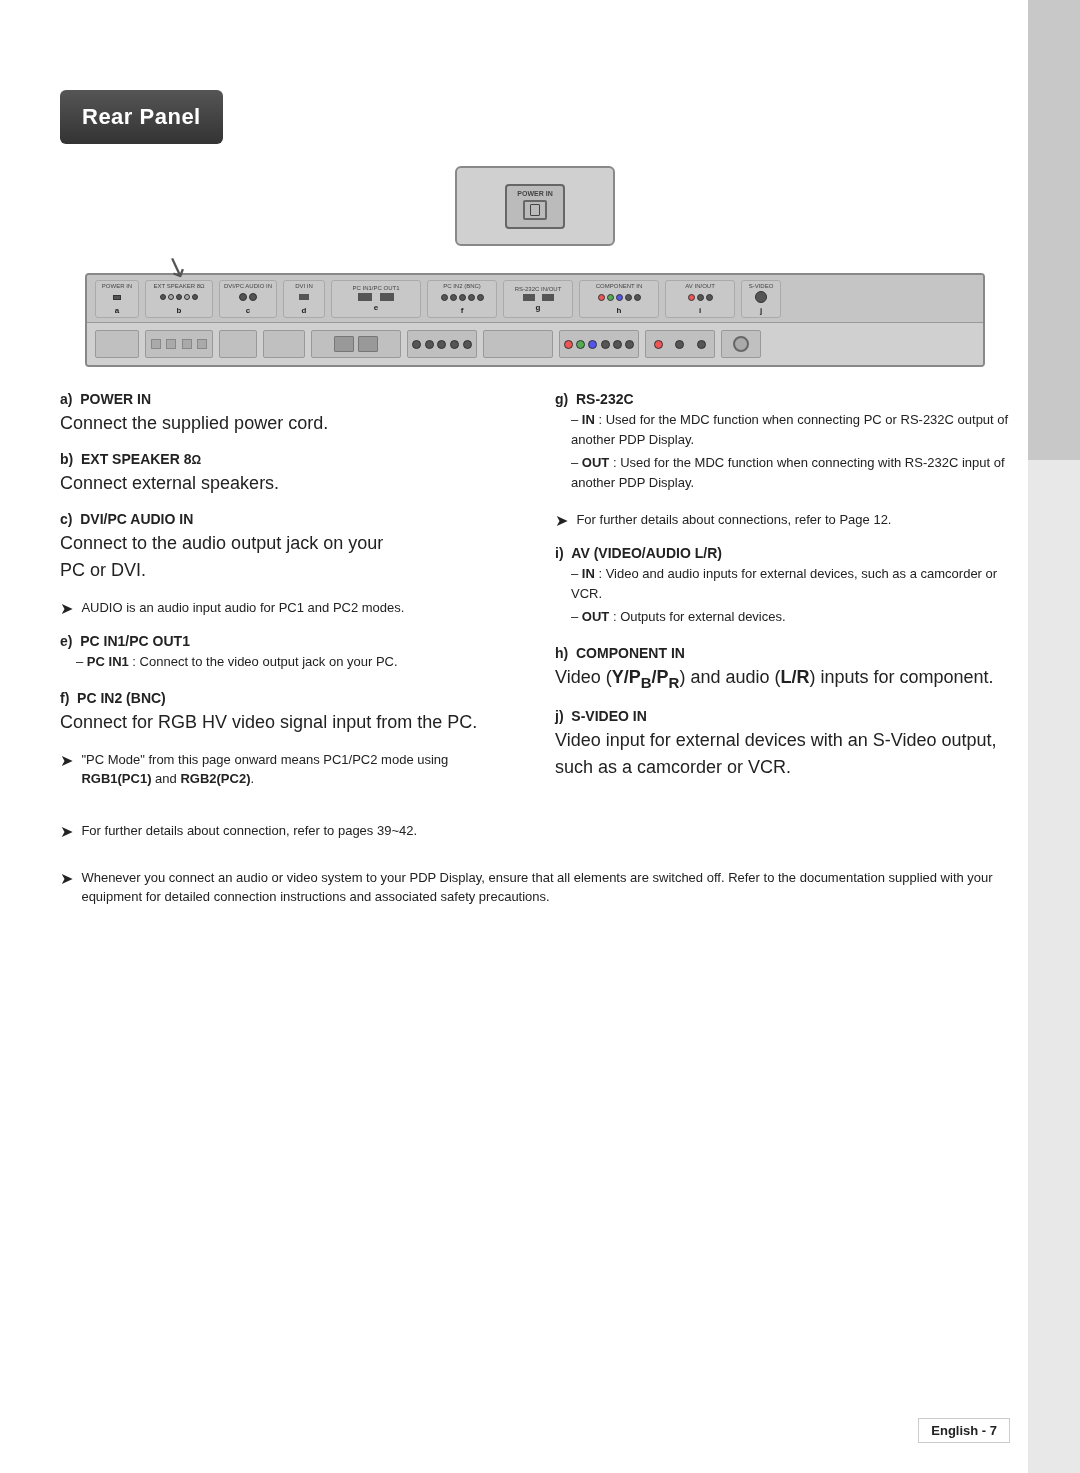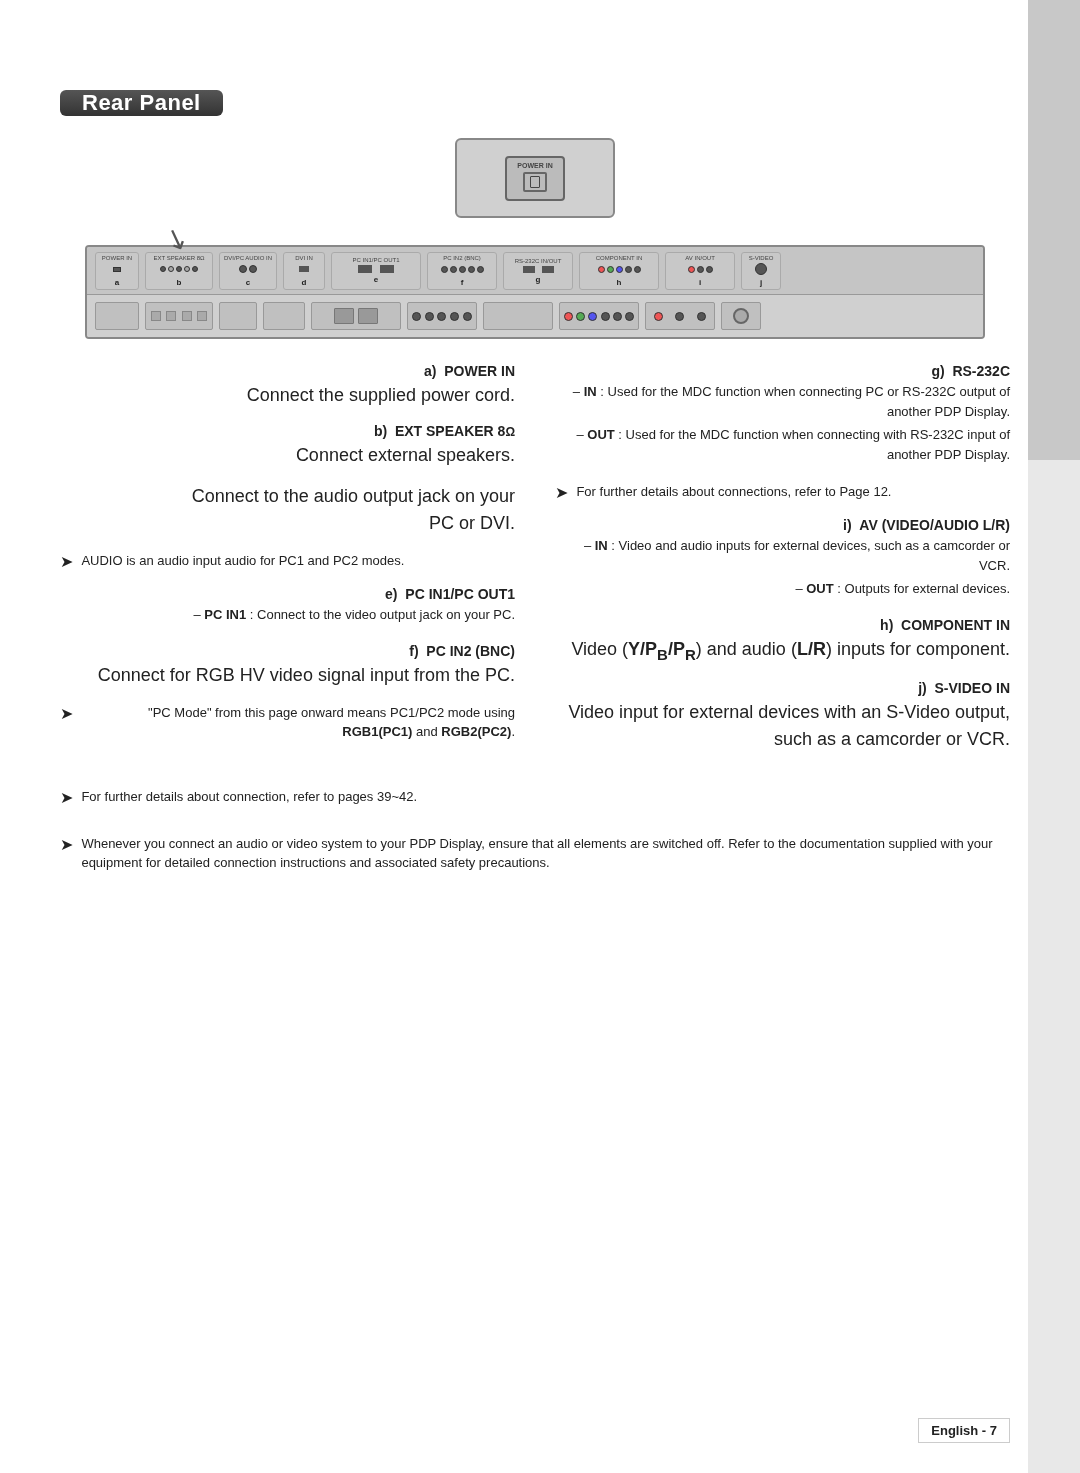--- a/index.html
+++ b/index.html
@@ -49,21 +49,21 @@
       margin-right: 70px;
       padding-top: 30px;
       position: relative;
       z-index: 2;
     }
 
     
     .section-title-banner {
       background: linear-gradient(to bottom, #555, #333);
       border-radius: 6px;
-      padding: 0 22px;
+      padding: 14px 22px;
       display: inline-block;
       margin-bottom: 22px;
       margin-top: 60px;
     }
 
     .section-title-banner h1 {
       color: #fff;
       font-size: 22px;
       font-weight: bold;
       letter-spacing: 0.5px;
@@ -180,21 +180,20 @@
       font-weight: bold;
       color: #222;
     }
 
     
     .main-content {
       display: grid;
       grid-template-columns: 1fr 1fr;
       gap: 0 40px;
       margin-top: 10px;
-      text-align: right;
     }
 
     .left-col, .right-col {
       display: flex;
       flex-direction: column;
       gap: 0;
     }
 
     .item-block {
       margin-bottom: 14px;
@@ -465,20 +464,23 @@
         </div>
 
         <div class="item-block">
           <div class="item-header">
             <span class="letter">b)</span>&nbsp;&nbsp;<span class="label-name">EXT SPEAKER 8<span class="omega">Ω</span></span>
           </div>
           <div class="item-desc">Connect external speakers.</div>
         </div>
 
         <div class="item-block">
+          <div class="item-header">
+            <span class="letter">c)</span>&nbsp;&nbsp;<span class="label-name">DVI/PC AUDIO IN</span>
+          </div>
           <div class="item-desc">Connect to the audio output jack on your<br>PC or DVI.</div>
         </div>
 
         <div class="arrow-note">
           <span class="arrow-sym">➤</span>
           <span class="note-text">AUDIO is an audio input audio for PC1 and PC2 modes.</span>
         </div>
 
 
         <div class="item-block">

